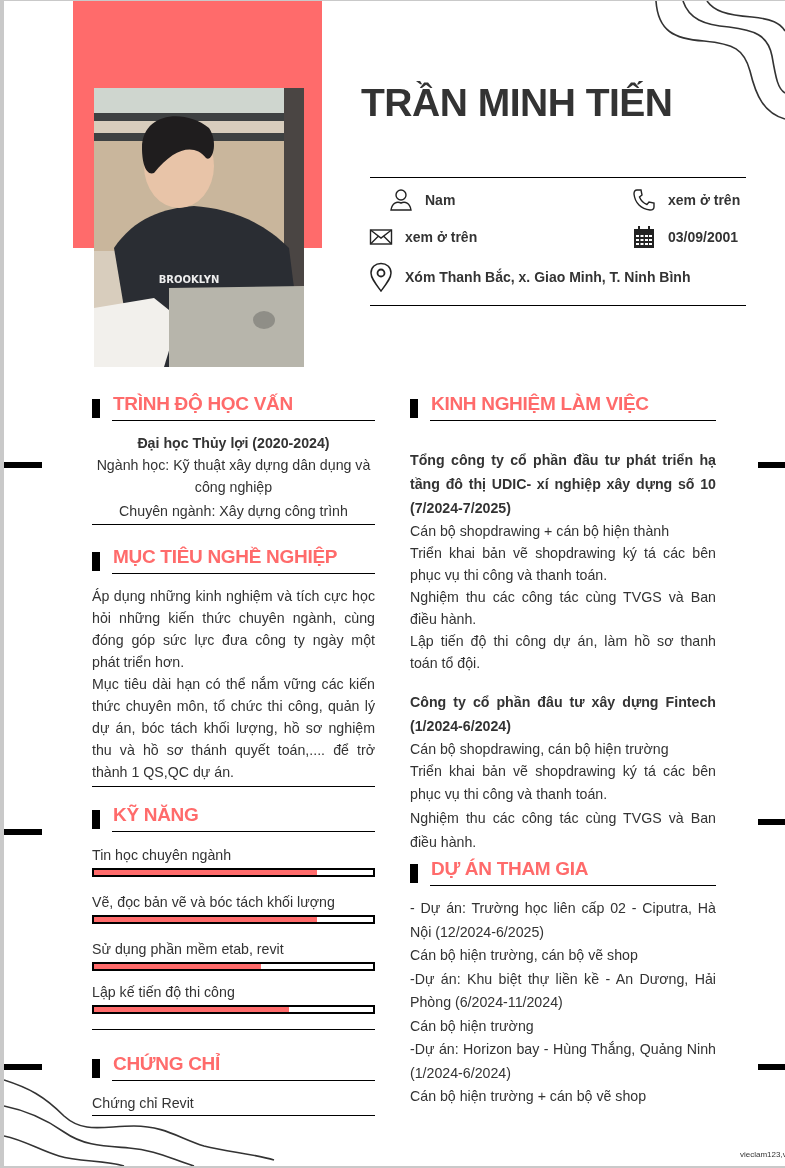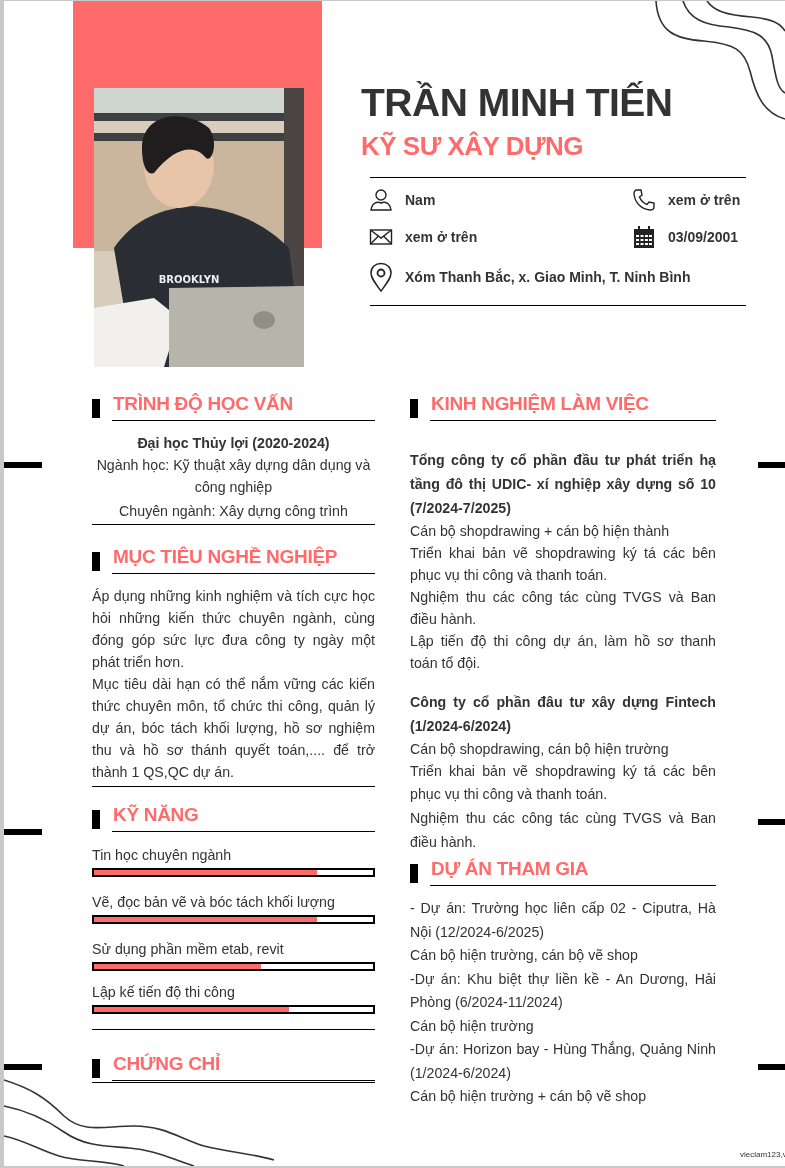--- a/index.html
+++ b/index.html
@@ -77,24 +77,23 @@
       <ellipse cx="85" cy="78" rx="35" ry="42" fill="#e8c4a8"></ellipse>
       <path d="M48 60 C48 25 90 20 115 40 C125 55 118 75 112 70 C100 55 80 60 60 85 C52 88 48 75 48 60 Z" fill="#1f1d1e"></path>
       <text x="95" y="195" font-size="10" fill="#eee" font-family="DejaVu Sans, sans-serif" font-weight="bold" text-anchor="middle">BROOKLYN</text>
       <path d="M0 220 L60 210 L85 230 L70 279 L0 279 Z" fill="#f2f0ec"></path>
       <path d="M75 200 L210 198 L210 279 L75 279 Z" fill="#b7b5ab"></path>
       <ellipse cx="170" cy="232" rx="11" ry="9" fill="#8f8e87"></ellipse>
     </svg>
   </div>
 
   <div class="name">TRẦN MINH TIẾN</div>
-  <div class="title">KỸ SƯ XÂY DỰNG</div>
   <div class="hr-top"></div>
 
-  <div class="info" style="left:365px;top:187px">
+  <div class="info" style="left:385px;top:187px">
     <span class="ico">
       <svg viewBox="0 0 24 24">
           <circle cx="12" cy="7" r="5" fill="none" stroke="#222" stroke-width="1.4"></circle>
           <path d="M2 22 C3 15 8 13 12 15 C16 13 21 15 22 22 Z" fill="none" stroke="#222" stroke-width="1.4"></path>
         </svg>
     </span>
     <span>Nam</span>
   </div>
   <div class="info" style="left:628px;top:187px">
     <span class="ico">
@@ -209,20 +208,23 @@
     </div>
     <div class="sep"></div>
   </div>
 
   <div class="section" style="left:88px;top:1052px;width:283px">
     <div class="sec-head">
       <div class="bar"></div>
       <div class="label">CHỨNG CHỈ</div>
       <div class="line"></div>
     </div>
+    <div class="body-text" style="margin-top:11px">
+      <p>Chứng chỉ Revit</p>
+    </div>
     <div class="sep" style="margin-top:1px"></div>
   </div>
 
   <div class="section" style="left:406px;top:392px;width:306px">
     <div class="sec-head">
       <div class="bar"></div>
       <div class="label">KINH NGHIỆM LÀM VIỆC</div>
       <div class="line"></div>
     </div>
     <div class="body-text" style="margin-top:27px">

